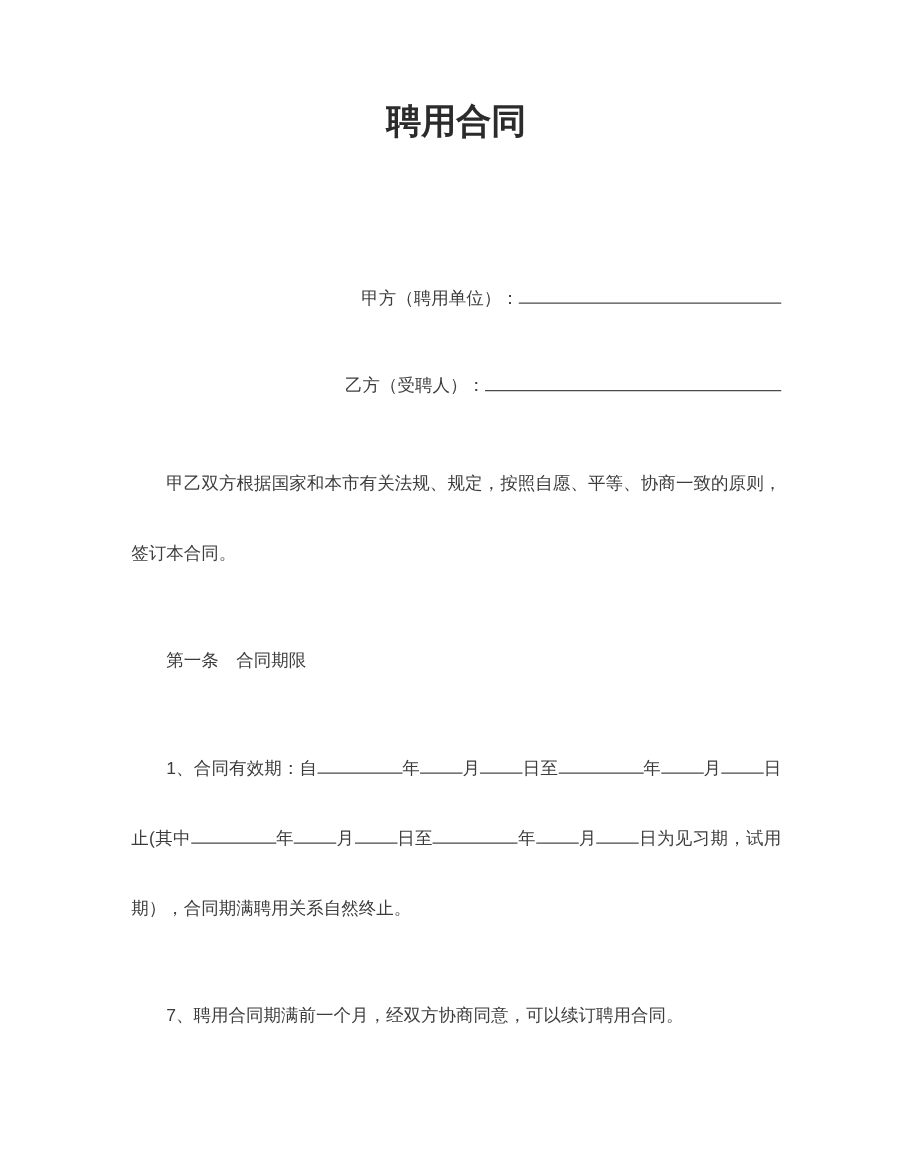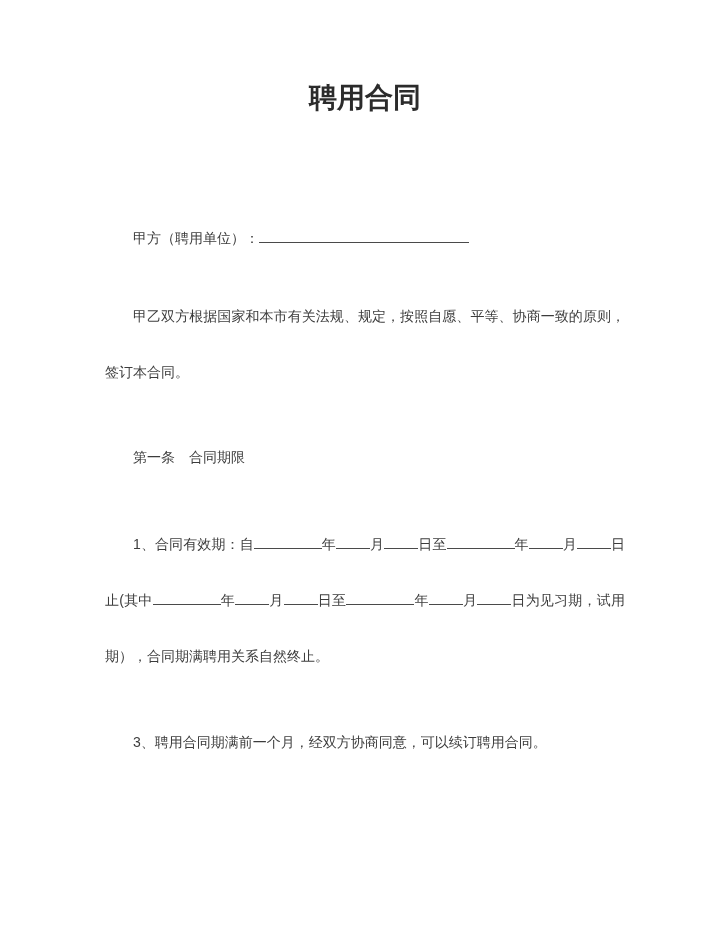--- a/index.html
+++ b/index.html
@@ -22,48 +22,50 @@
     font-weight: bold;
     line-height: 40px;
     text-align: center;
     color: #2b2b2b;
   }
   .party-line {
     margin: 0 0 30px 0;
     line-height: 40px;
     text-indent: 2em;
     white-space: nowrap;
+    text-align: right;
   }
   .para {
     margin: 0 0 30px 0;
     line-height: 56px;
     text-indent: 2em;
     text-align: justify;
   }
-  .para.heading { text-align: left; font-family: Liberation Serif, serif; }
+  .para.heading { text-align: left; }
   .blank {
     display: inline-block;
     border-bottom: 1px solid #4a4a4a;
     height: 13px;
   }
   .blank-long  { width: 68px; }
   .blank-short { width: 34px; }
   .blank-party-a { width: 210px; }
   .blank-party-b { width: 237px; }
 </style>
 </head>
 <body>
 
 <div class="page">
 
   <h1 class="title">聘用合同</h1>
 
   <div class="party-line"><span>甲方（聘用单位）：</span><span class="blank blank-party-a"></span></div>
 
+  <div class="party-line"><span>乙方（受聘人）：</span><span class="blank blank-party-b"></span></div>
 
   <div>
       <p class="para">甲乙双方根据国家和本市有关法规、规定，按照自愿、平等、协商一致的原则，签订本合同。</p>
       <p class="para heading">第一条　合同期限</p>
       <p class="para"><span>1、合同有效期：自</span><span class="blank blank-long"></span><span>年</span><span class="blank blank-short"></span><span>月</span><span class="blank blank-short"></span><span>日至</span><span class="blank blank-long"></span><span>年</span><span class="blank blank-short"></span><span>月</span><span class="blank blank-short"></span><span>日止(其中</span><span class="blank blank-long"></span><span>年</span><span class="blank blank-short"></span><span>月</span><span class="blank blank-short"></span><span>日至</span><span class="blank blank-long"></span><span>年</span><span class="blank blank-short"></span><span>月</span><span class="blank blank-short"></span><span>日为见习期，试用期），合同期满聘用关系自然终止。</span></p>
-      <p class="para">3、聘用合同期满前一个月，经双方协商同意，可以续订聘用合同。</p>
+      <p class="para">7、聘用合同期满前一个月，经双方协商同意，可以续订聘用合同。</p>
     </div>
 
 </div>
 
 </body></html>

